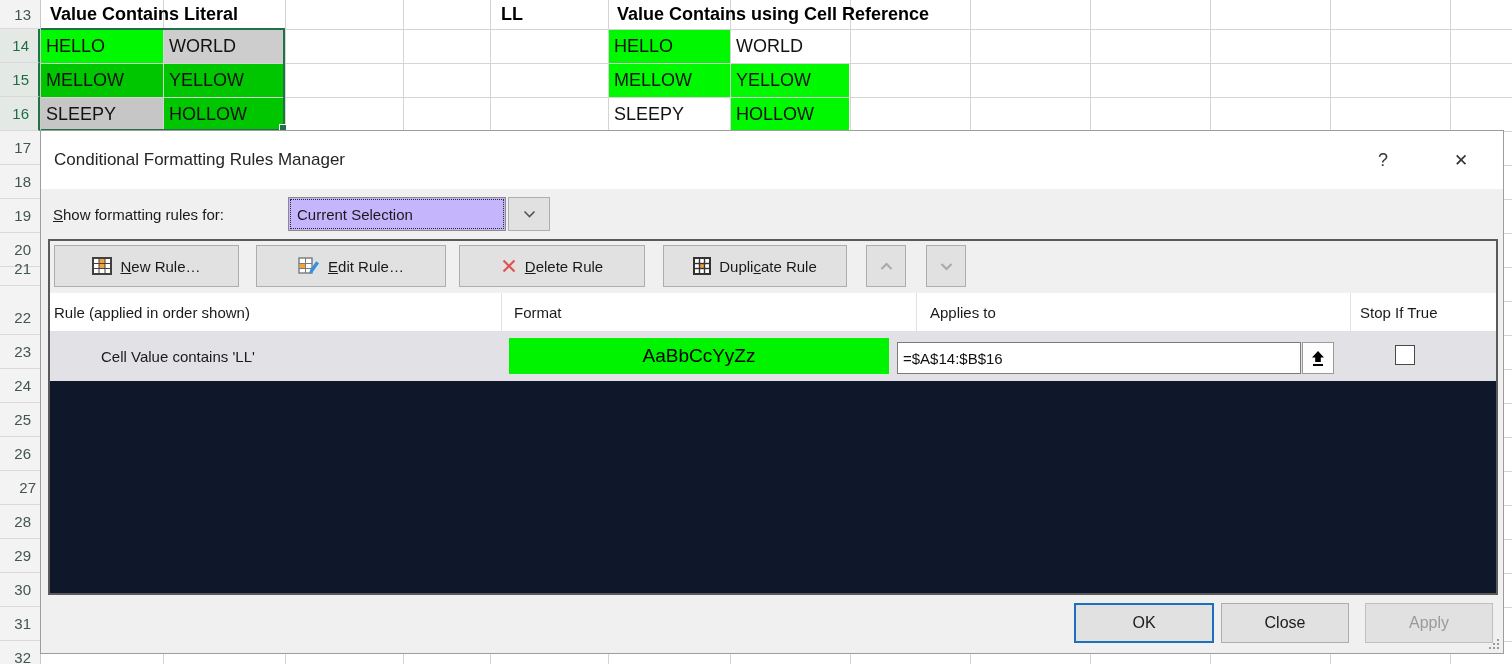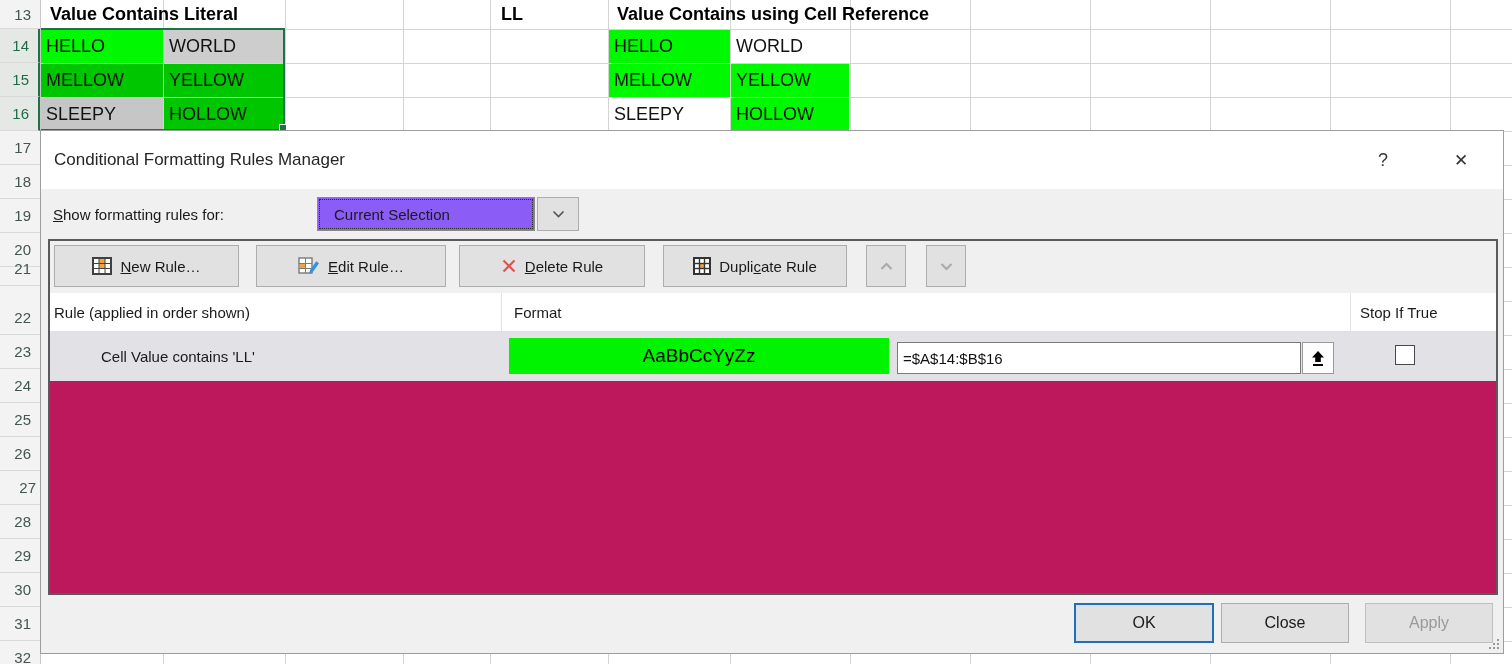--- a/index.html
+++ b/index.html
@@ -31,26 +31,26 @@
           background:#f0f0f0;border:1px solid #9d9d9d;box-sizing:border-box;z-index:10;
           font-size:15px;color:#1a1a1a;}
   .titlebar{position:absolute;left:0;top:0;width:100%;height:58px;background:#fff;
             display:flex;align-items:center;}
   .title{padding-left:13px;font-size:17px;color:#262626;}
   .tb-btn{position:absolute;top:0;width:44px;height:58px;display:flex;align-items:center;
           justify-content:center;font-size:18px;color:#333;cursor:default;}
   .help-btn{left:1320px}.close-btn{left:1398px;font-size:17px}
   .showrow-label{position:absolute;left:12px;top:66px;height:34px;display:flex;align-items:center;}
   .combo{position:absolute;left:247px;top:66px;height:34px;display:flex;}
-  .combo-field{width:218px;height:34px;background:#8b5cf6;border:1px solid #8a8a8a;
-               box-sizing:border-box;display:flex;align-items:center;padding-left:16px;
-               outline:1px dotted #2a2a2a;outline-offset:-3px;margin-left:29px;}
+  .combo-field{width:218px;height:34px;background:#c4b5fd;border:1px solid #8a8a8a;
+               box-sizing:border-box;display:flex;align-items:center;padding-left:8px;
+               outline:1px dotted #2a2a2a;outline-offset:-3px;}
   .combo-arrow{width:42px;height:34px;margin-left:2px;background:#e1e1e1;border:1px solid #adadad;
                box-sizing:border-box;display:flex;align-items:center;justify-content:center;}
-  .panel{position:absolute;left:7px;top:108px;width:1450px;height:356px;background:#be185d;
+  .panel{position:absolute;left:7px;top:108px;width:1450px;height:356px;background:#0f172a;
          border:2px solid #5a5a5a;box-sizing:border-box;}
   .toolbar{position:absolute;left:0;top:0;width:1446px;height:52px;background:#f0f0f0;}
   .btn{position:absolute;top:4px;height:42px;background:#e1e1e1;border:1px solid #adadad;
        box-sizing:border-box;display:flex;align-items:center;justify-content:center;gap:8px;
        font-size:15px;color:#1a1a1a;}
   .btn .k{text-decoration:underline;}
   .b-new{left:4px;width:185px}.b-edit{left:206px;width:190px}
   .b-del{left:409px;width:186px}.b-dup{left:613px;width:184px}
   .b-up{left:816px;width:40px}.b-down{left:876px;width:40px}
   .listhead{position:absolute;left:0;top:52px;width:1446px;height:38px;background:#fff;}
@@ -239,20 +239,21 @@
         <div class="btn b-down">
           <svg width="13" height="9" viewBox="0 0 13 9">
               <polyline points="1.5,2 6.5,7 11.5,2" fill="none" stroke="#a9a9a9" stroke-width="2"></polyline>
             </svg>
         </div>
       </div>
 
       <div class="listhead">
         <div class="lh lh-rule">Rule (applied in order shown)</div>
         <div class="lh lh-format">Format</div>
+        <div class="lh lh-applies">Applies to</div>
         <div class="lh lh-stop">Stop If True</div>
       </div>
 
       <div class="rulerow">
         <div class="rulename">Cell Value contains 'LL'</div>
         <div class="swatch">AaBbCcYyZz</div>
         <input class="applies-input" type="text" value="=$A$14:$B$16" style="">
         <div class="collapse-btn">
           <svg width="14" height="17" viewBox="0 0 14 17">
             <polygon points="7,1 13,7.5 9.8,7.5 9.8,12 4.2,12 4.2,7.5 1,7.5" fill="#000"></polygon>

